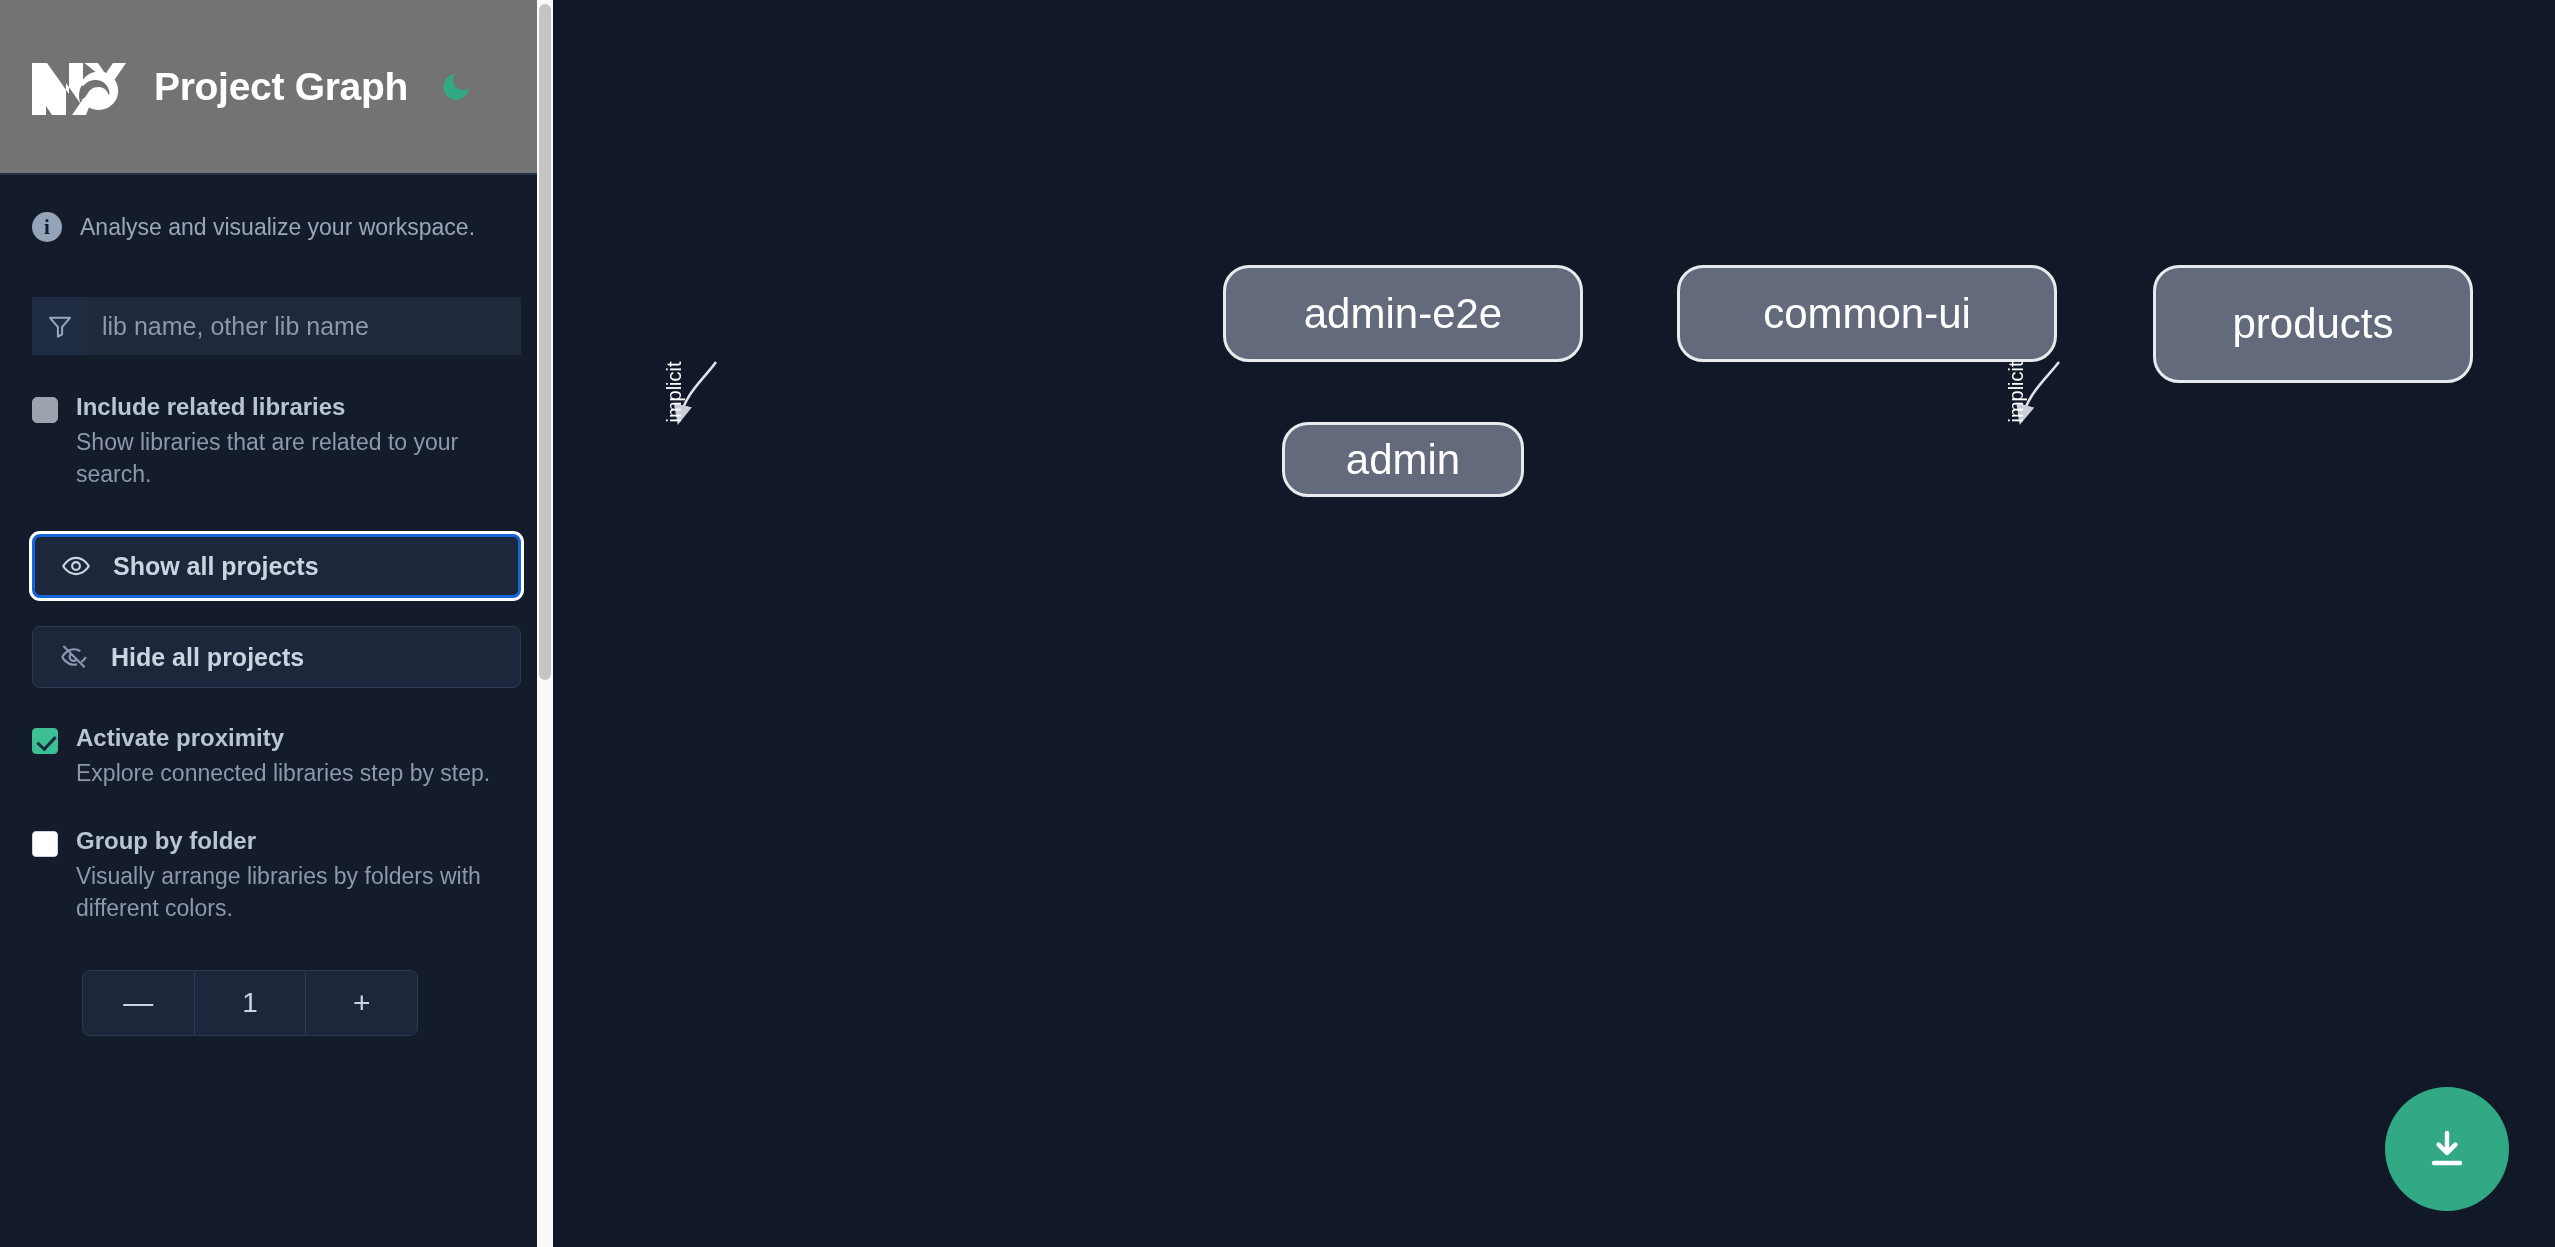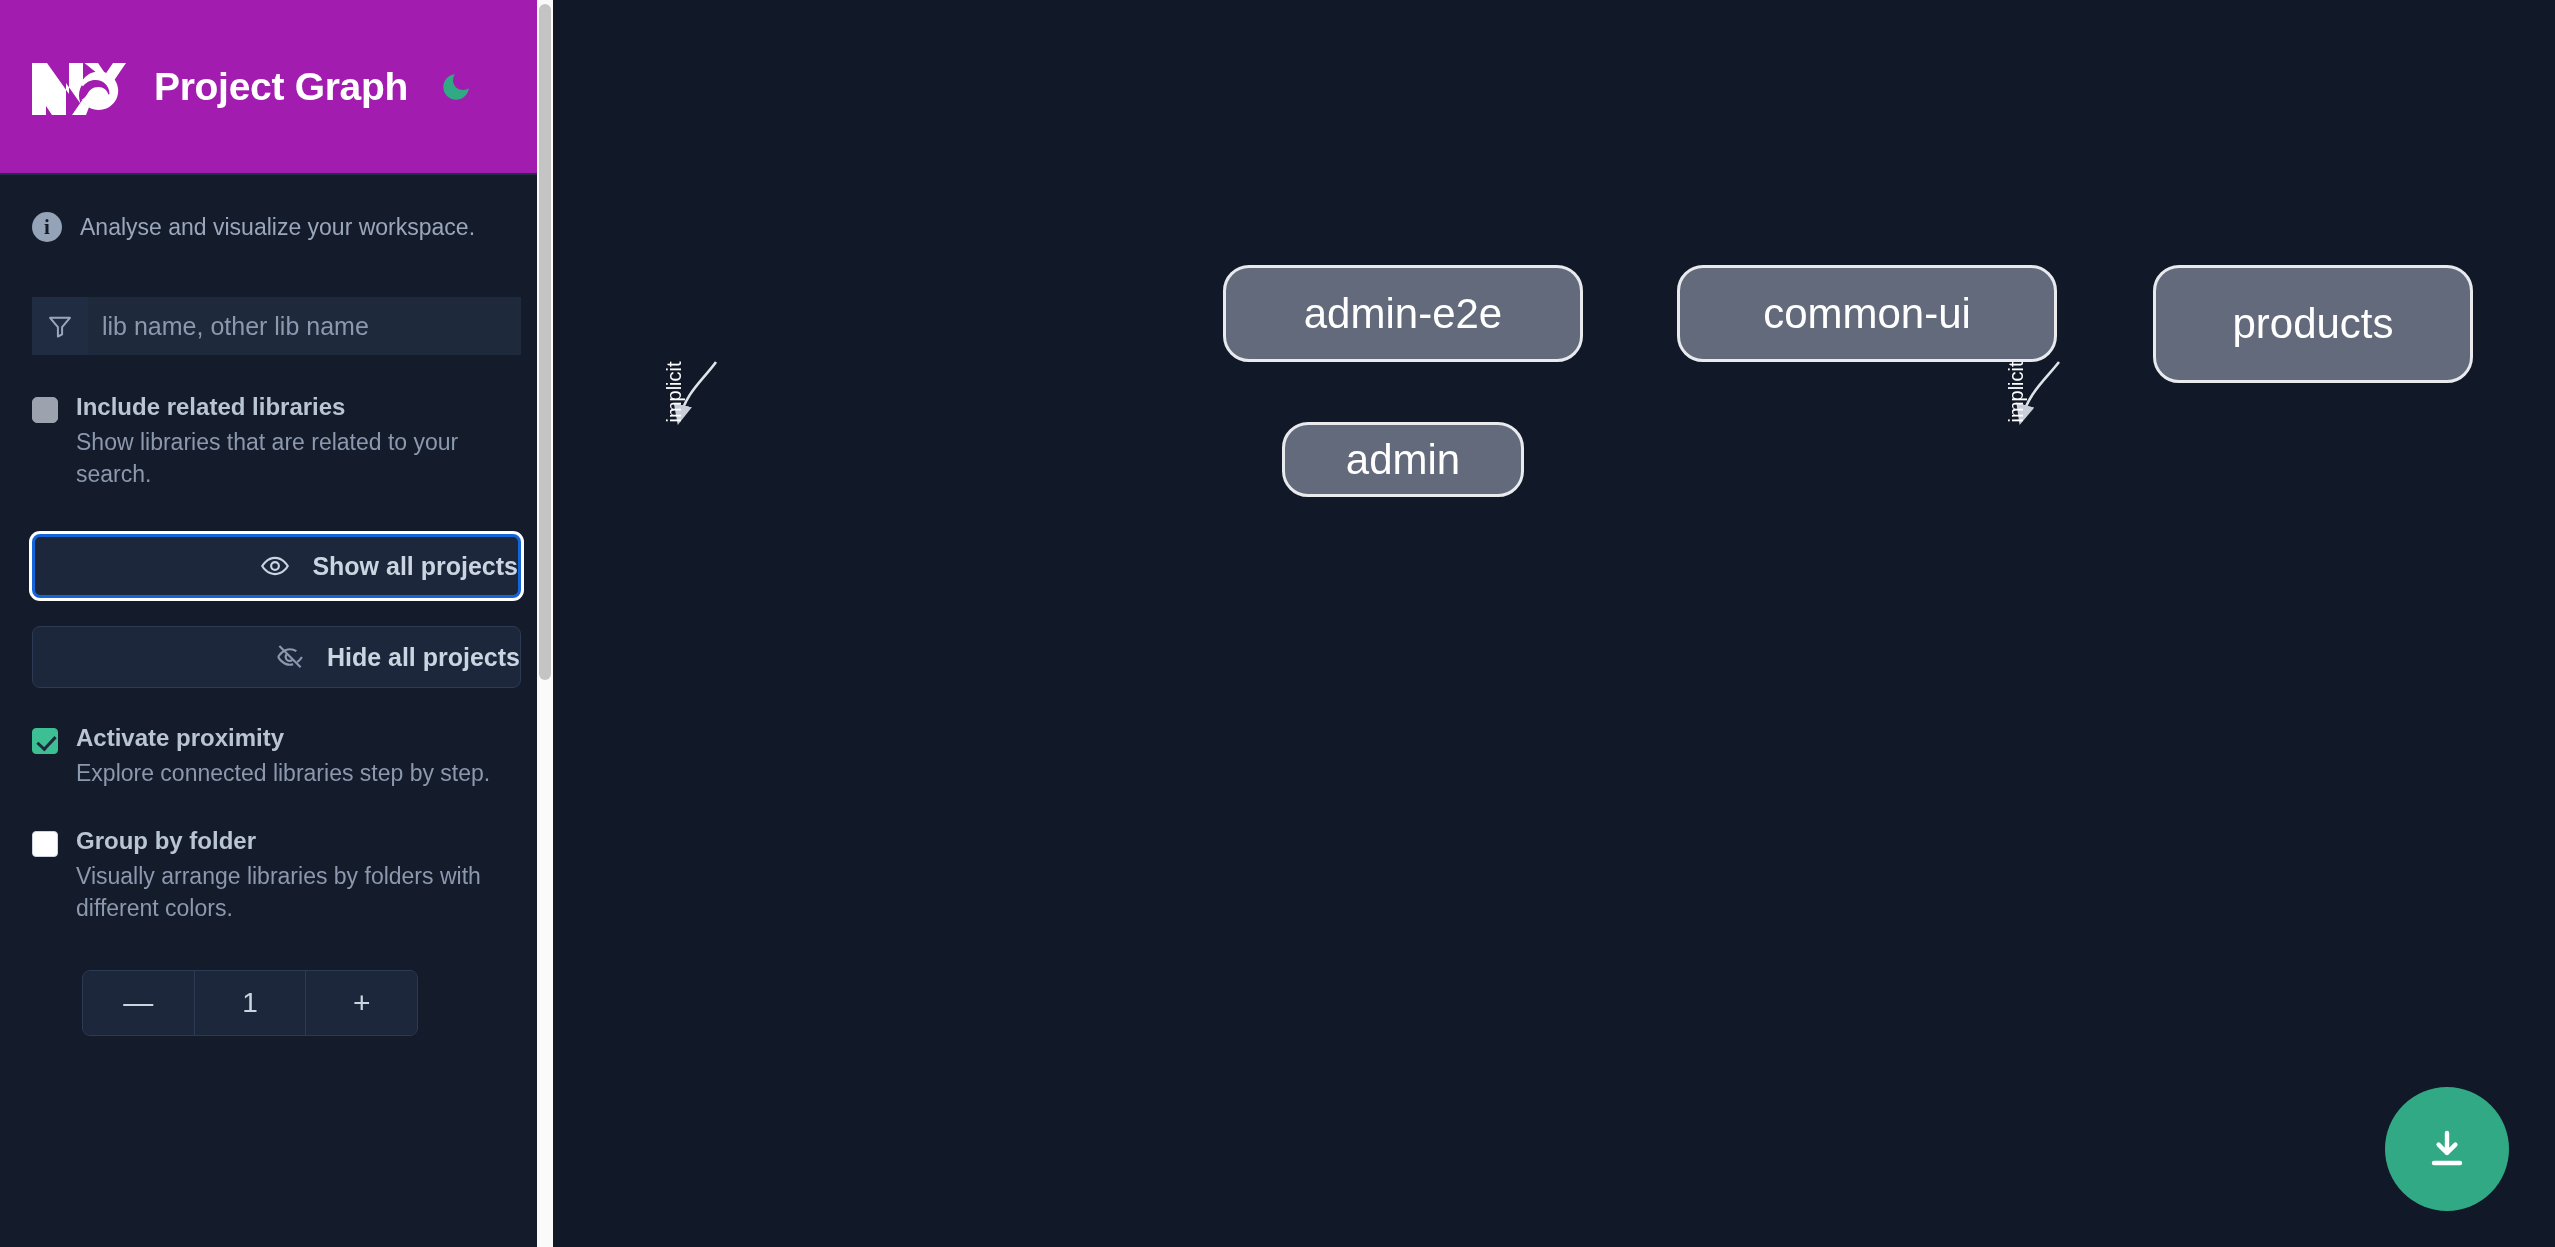--- a/index.html
+++ b/index.html
@@ -28,21 +28,21 @@
     flex: 0 0 553px;
     overflow: hidden;
   }
 
   .sb-header {
     height: 175px;
     display: flex;
     align-items: center;
     padding-left: 28px;
     border-bottom: 2px solid #243047;
-    background: #a21caf;
+    background: #737373;
   }
   .nx-logo {
     width: 98px;
     height: 60px;
     flex: 0 0 98px;
     position: relative;
     margin-right: 28px;
   }
   .nx-logo svg { display:block; }
   .app-title {
@@ -161,21 +161,20 @@
     border-radius: 8px;
     display: flex;
     align-items: center;
     padding-left: 26px;
     color: #cbd5e1;
     font-size: 25px;
     font-weight: 700;
     cursor: pointer;
     background: #1c273b;
     border: 1px solid #2c3a53;
-    justify-content: flex-end;
   }
   .btn .bi { margin-right: 22px; display:flex; align-items:center; }
   .btn-show {
     margin-top: 44px;
     background: #1c273b;
     border: 3px solid #1565d8;
     box-shadow: 0 0 0 3px #ffffff;
     height: 64px;
   }
   .btn-hide { margin-top: 28px; }

